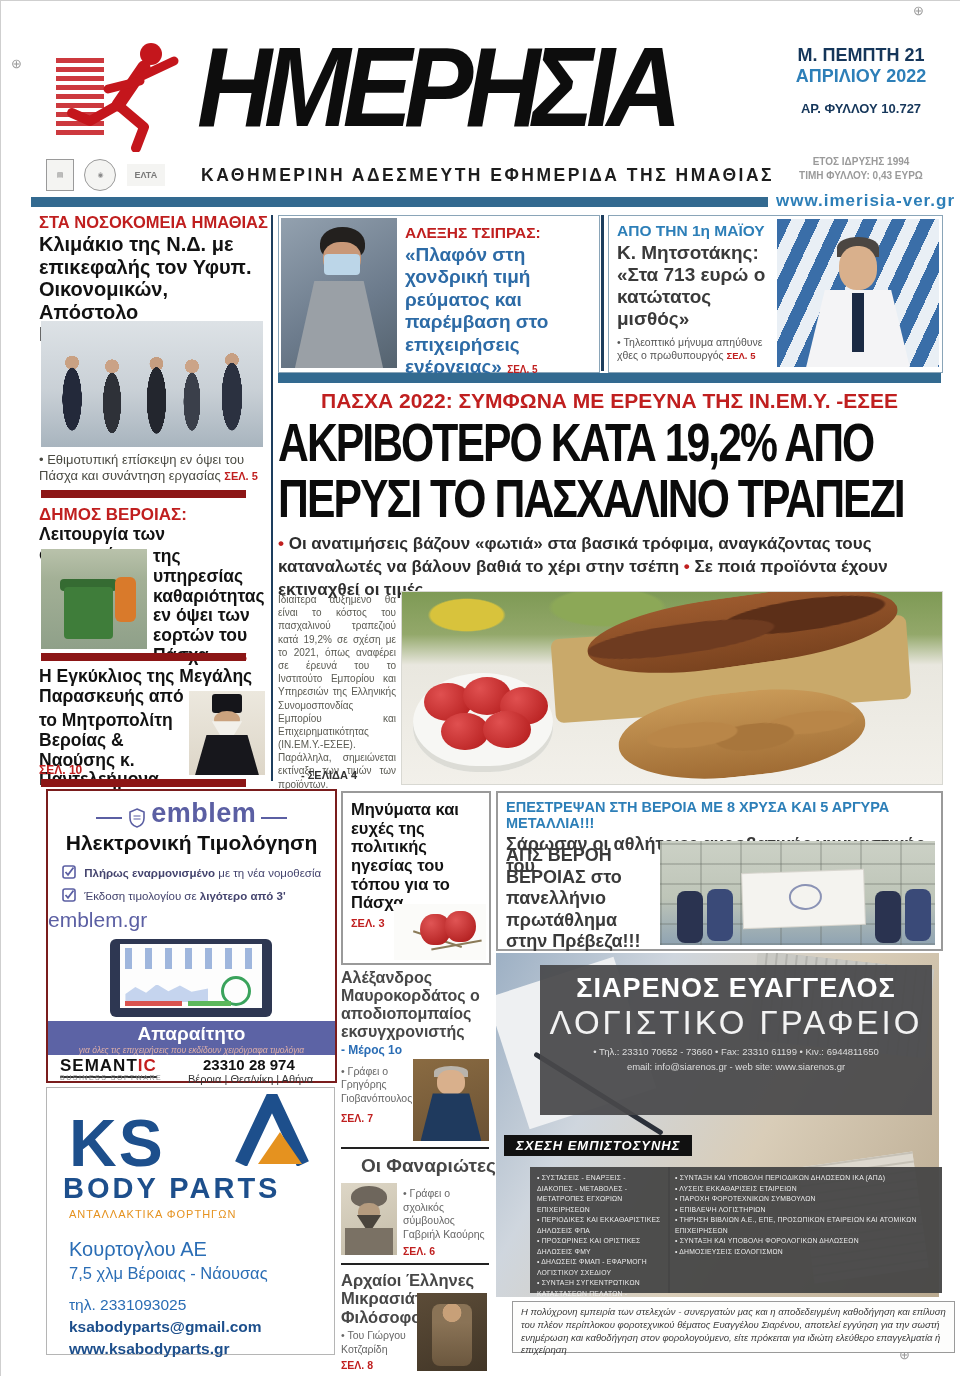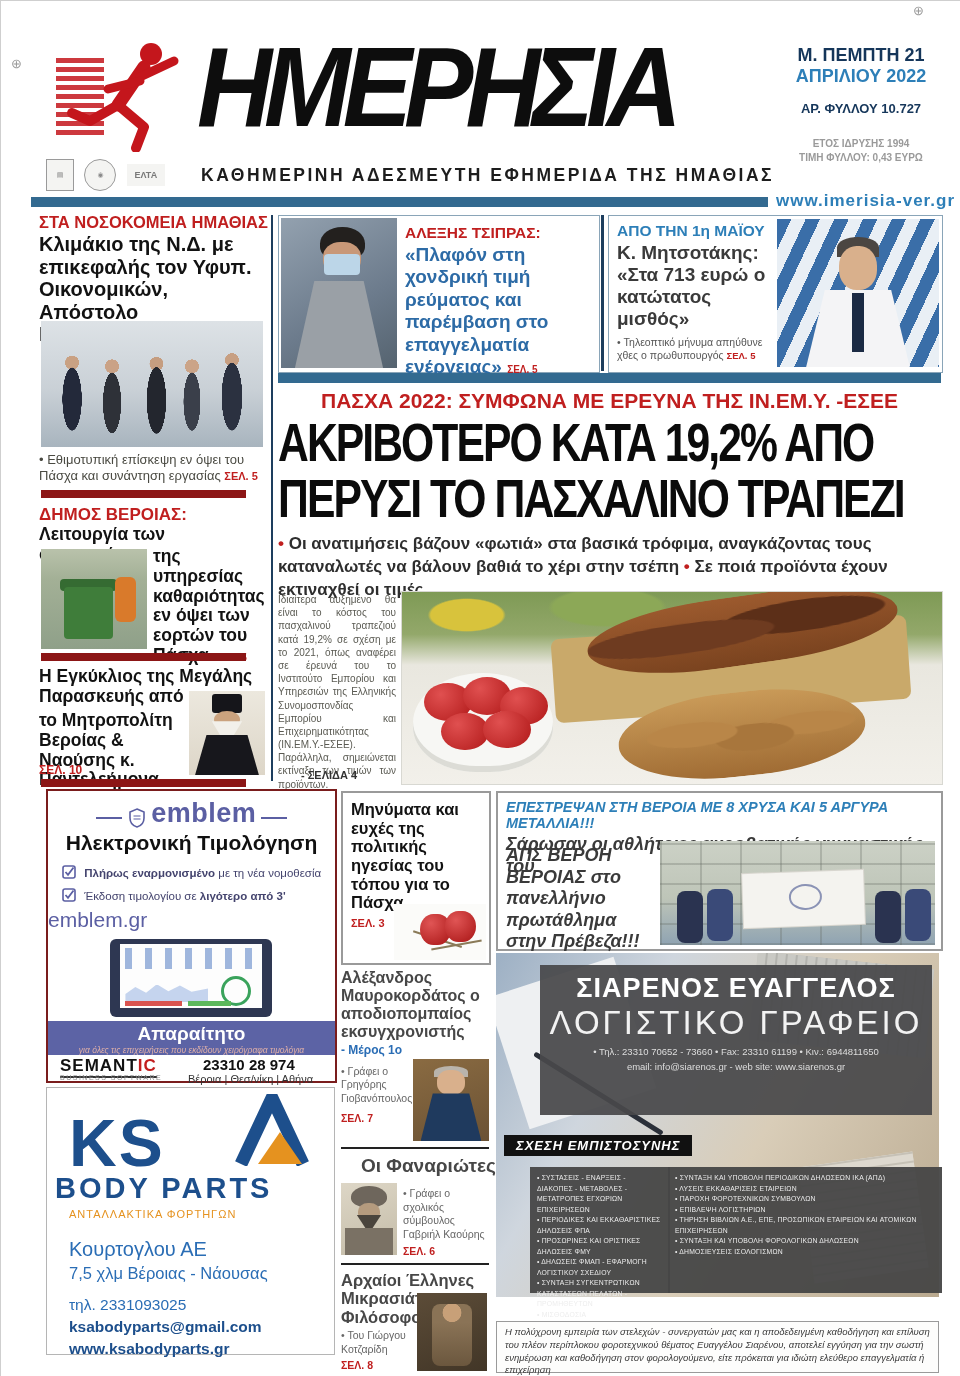--- a/index.html
+++ b/index.html
@@ -203,21 +203,21 @@
 
   <div class="abs tagline nw" style="left:200px;top:164px;">ΚΑΘΗΜΕΡΙΝΗ ΑΔΕΣΜΕΥΤΗ ΕΦΗΜΕΡΙΔΑ ΤΗΣ ΗΜΑΘΙΑΣ</div>
 
   <div class="abs bluebar" style="left:30px;top:196px;width:737px;"></div>
   <div class="abs nw" style="left:775px;top:190px;font-size:17px;font-weight:700;color:#2d7fb8;letter-spacing:1px;">www.imerisia-ver.gr</div>
 
   <div class="abs" style="left:772px;top:44px;width:176px;text-align:center;">
     <div style="font-size:18px;font-weight:700;color:#15365a;">Μ. ΠΕΜΠΤΗ 21</div>
     <div style="font-size:18px;font-weight:700;color:#2d7fb8;">ΑΠΡΙΛΙΟΥ 2022</div>
     <div style="font-size:13px;font-weight:700;color:#15365a;margin-top:14px;">ΑΡ. ΦΥΛΛΟΥ 10.727</div>
-    <div style="font-size:10px;font-weight:700;color:#9a9a9a;margin-top:22px;">ΕΤΟΣ ΙΔΡΥΣΗΣ 1994</div>
+    <div style="font-size:10px;font-weight:700;color:#9a9a9a;margin-top:40px;">ΕΤΟΣ ΙΔΡΥΣΗΣ 1994</div>
     <div style="font-size:10px;font-weight:700;color:#9a9a9a;margin-top:3px;">ΤΙΜΗ ΦΥΛΛΟΥ: 0,43 ΕΥΡΩ</div>
   </div>
 
   <div class="abs vline" style="left:270px;top:214px;height:566px;"></div>
 
   <div class="abs kick-red" style="left:38px;top:212px;font-size:16.5px;">ΣΤΑ ΝΟΣΟΚΟΜΕΙΑ ΗΜΑΘΙΑΣ</div>
   <div class="abs hl" style="left:38px;top:232px;width:227px;font-size:20px;">Κλιμάκιο της Ν.Δ. με επικεφαλής τον Υφυπ. Οικονομικών, Απόστολο Βεσυρόπουλο</div>
   <div class="abs photo ph-hospital" style="left:40px;top:320px;width:222px;height:126px;"></div>
   <div class="abs cap" style="left:38px;top:451px;width:227px;">
     <span>• Εθιμοτυπική επίσκεψη εν όψει του Πάσχα και συνάντηση εργασίας</span>
@@ -251,21 +251,21 @@
 
   <div class="abs boxed" style="left:277px;top:214px;width:320px;height:156px;">
     <div class="abs photo ph-tsipras" style="left:2px;top:2px;width:116px;height:150px;">
       <div class="t-body"></div>
       <div class="t-hair"></div>
       <div class="t-face"></div>
       <div class="t-mask"></div>
     </div>
     <div class="abs kick-red" style="left:126px;top:8px;font-size:15.5px;">ΑΛΕΞΗΣ ΤΣΙΠΡΑΣ:</div>
     <div class="abs" style="left:126px;top:28px;width:188px;font-size:19px;font-weight:700;color:#2d6ba6;line-height:1.18;">
-      <span>«Πλαφόν στη χονδρική τιμή ρεύματος και παρέμβαση στο επαγγελματία ενέργειας»</span>
+      <span>«Πλαφόν στη χονδρική τιμή ρεύματος και παρέμβαση στο επιχειρήσεις ενέργειας»</span>
       <span class="pg" style="font-size:10px;">ΣΕΛ. 5</span>
     </div>
   </div>
 
   <div class="abs vline" style="left:600px;top:214px;width:3px;height:156px;"></div>
 
   <div class="abs boxed" style="left:607px;top:214px;width:333px;height:156px;">
     <div class="abs kick-blue" style="left:8px;top:6px;font-size:15.5px;">ΑΠΟ ΤΗΝ 1η ΜΑΪΟΥ</div>
     <div class="abs" style="left:8px;top:26px;width:158px;font-size:19px;font-weight:700;color:#3a3a3a;line-height:1.15;">Κ. Μητσοτάκης: «Στα 713 ευρώ ο κατώτατος μισθός»</div>
     <div class="abs" style="left:8px;top:120px;width:155px;font-size:10.5px;color:#555;line-height:1.25;">
@@ -350,21 +350,21 @@
       <span class="abs sem-city" style="left:140px;top:18px;">Βέροια | Θεσ/νίκη | Αθήνα</span>
     </div>
   </div>
 
   <div class="abs ksa-box" style="left:45px;top:1086px;width:287px;height:266px;">
     <div class="abs ksa-ks nw" style="left:22px;top:10px;">KS</div>
     <svg class="abs" style="left:186px;top:6px;" width="78" height="72" viewBox="0 0 78 72">
       <path d="M8 70 L39 4 L70 70" fill="none" stroke="#1d4f8c" stroke-width="13" stroke-linejoin="miter"></path>
       <polygon points="47,38 69,70 25,70" fill="#e5921f"></polygon>
     </svg>
-    <div class="abs ksa-bp nw" style="left:8px;top:84px;">BODY PARTS</div>
+    <div class="abs ksa-bp nw" style="left:16px;top:84px;">BODY PARTS</div>
     <div class="abs ksa-sub nw" style="left:22px;top:120px;">ΑΝΤΑΛΛΑΚΤΙΚΑ ΦΟΡΤΗΓΩΝ</div>
     <div class="abs ksa-l1 nw" style="left:22px;top:150px;">Κουρτογλου ΑΕ</div>
     <div class="abs ksa-l2 nw" style="left:22px;top:176px;">7,5 χλμ Βέροιας - Νάουσας</div>
     <div class="abs ksa-l3 nw" style="left:22px;top:208px;">τηλ. 2331093025</div>
     <div class="abs ksa-l4 nw" style="left:22px;top:230px;">ksabodyparts@gmail.com</div>
     <div class="abs ksa-l4 nw" style="left:22px;top:252px;">www.ksabodyparts.gr</div>
   </div>
 
   <div class="abs grayboxed" style="left:340px;top:790px;width:146px;height:170px;">
     <div class="hl" style="margin:7px 8px 0 8px;font-size:16.5px;">Μηνύματα και ευχές της πολιτικής ηγεσίας του τόπου για το Πάσχα</div>
@@ -409,21 +409,21 @@
     <div class="mid-hl" style="font-size:16.5px;">Αρχαίοι Έλληνες Μικρασιάτες Φιλόσοφοι</div>
   </div>
   <div class="abs byline" style="left:340px;top:1328px;width:70px;">
     <span>• Του Γιώργου Κοτζαρίδη</span>
     <div class="pg" style="font-size:10.5px;margin-top:3px;">ΣΕΛ. 8</div>
   </div>
   <div class="abs photo ph-paint3" style="left:416px;top:1292px;width:70px;height:78px;">
     <div class="fig3"></div>
   </div>
 
-  <div class="abs grayboxed" style="left:495px;top:790px;width:443px;height:156px;font-style:italic;">
+  <div class="abs grayboxed" style="left:495px;top:790px;width:443px;height:156px;">
     <div class="kick-blue" style="margin:6px 0 0 8px;font-size:14.5px;">ΕΠΕΣΤΡΕΨΑΝ ΣΤΗ ΒΕΡΟΙΑ ΜΕ 8 ΧΡΥΣΑ ΚΑΙ 5 ΑΡΓΥΡΑ ΜΕΤΑΛΛΙΑ!!!</div>
     <div style="margin:3px 0 0 8px;width:428px;font-size:18px;font-weight:600;color:#3a3a3a;line-height:1.2;">Σάρωσαν οι αθλήτριες ακροβατικής γυμναστικής του</div>
     <div class="abs" style="left:8px;top:52px;width:150px;font-size:18px;font-weight:600;color:#3a3a3a;line-height:1.2;">
       <span>ΑΠΣ ΒΕΡΟΗ ΒΕΡΟΙΑΣ στο πανελλήνιο πρωτάθλημα στην Πρέβεζα!!!</span>
       <span class="pg" style="font-size:10.5px;">ΣΕΛ. 8</span>
     </div>
     <div class="abs photo ph-gym" style="left:162px;top:48px;width:275px;height:104px;">
       <div class="g-banner">
           <div class="g-logo"></div>
         </div>
@@ -460,16 +460,16 @@
       </div>
     <div class="abs sia-col" style="left:172px;top:214px;width:260px;height:114px;">
         <div class="svc">• ΣΥΝΤΑΞΗ ΚΑΙ ΥΠΟΒΟΛΗ ΠΕΡΙΟΔΙΚΩΝ ΔΗΛΩΣΕΩΝ ΙΚΑ (ΑΠΔ)</div>
         <div class="svc">• ΛΥΣΕΙΣ ΕΚΚΑΘΑΡΙΣΕΙΣ ΕΤΑΙΡΕΙΩΝ</div>
         <div class="svc">• ΠΑΡΟΧΗ ΦΟΡΟΤΕΧΝΙΚΩΝ ΣΥΜΒΟΥΛΩΝ</div>
         <div class="svc">• ΕΠΙΒΛΕΨΗ ΛΟΓΙΣΤΗΡΙΩΝ</div>
         <div class="svc">• ΤΗΡΗΣΗ ΒΙΒΛΙΩΝ Α.Ε., ΕΠΕ, ΠΡΟΣΩΠΙΚΩΝ ΕΤΑΙΡΕΙΩΝ ΚΑΙ ΑΤΟΜΙΚΩΝ ΕΠΙΧΕΙΡΗΣΕΩΝ</div>
         <div class="svc">• ΣΥΝΤΑΞΗ ΚΑΙ ΥΠΟΒΟΛΗ ΦΟΡΟΛΟΓΙΚΩΝ ΔΗΛΩΣΕΩΝ</div>
         <div class="svc">• ΔΗΜΟΣΙΕΥΣΕΙΣ ΙΣΟΛΟΓΙΣΜΩΝ</div>
       </div>
-    <div class="abs sia-disc" style="left:0;top:348px;width:425px;height:42px;margin-top:20px;">Η πολύχρονη εμπειρία των στελεχών - συνεργατών μας και η αποδεδειγμένη καθοδήγηση και επίλυση του πλέον περίπλοκου φοροτεχνικού θέματος Ευαγγέλου Σιαρένου, αποτελεί εγγύηση για την σωστή ενημέρωση και καθοδήγηση στον φορολογούμενο, είτε πρόκειται για ιδιώτη ελεύθερο επαγγελματία ή επιχείρηση</div>
+    <div class="abs sia-disc" style="left:16px;top:348px;width:425px;height:42px;">Η πολύχρονη εμπειρία των στελεχών - συνεργατών μας και η αποδεδειγμένη καθοδήγηση και επίλυση του πλέον περίπλοκου φοροτεχνικού θέματος Ευαγγέλου Σιαρένου, αποτελεί εγγύηση για την σωστή ενημέρωση και καθοδήγηση στον φορολογούμενο, είτε πρόκειται για ιδιώτη ελεύθερο επαγγελματία ή επιχείρηση</div>
   </div>
 
 </div>
 
 </body></html>

